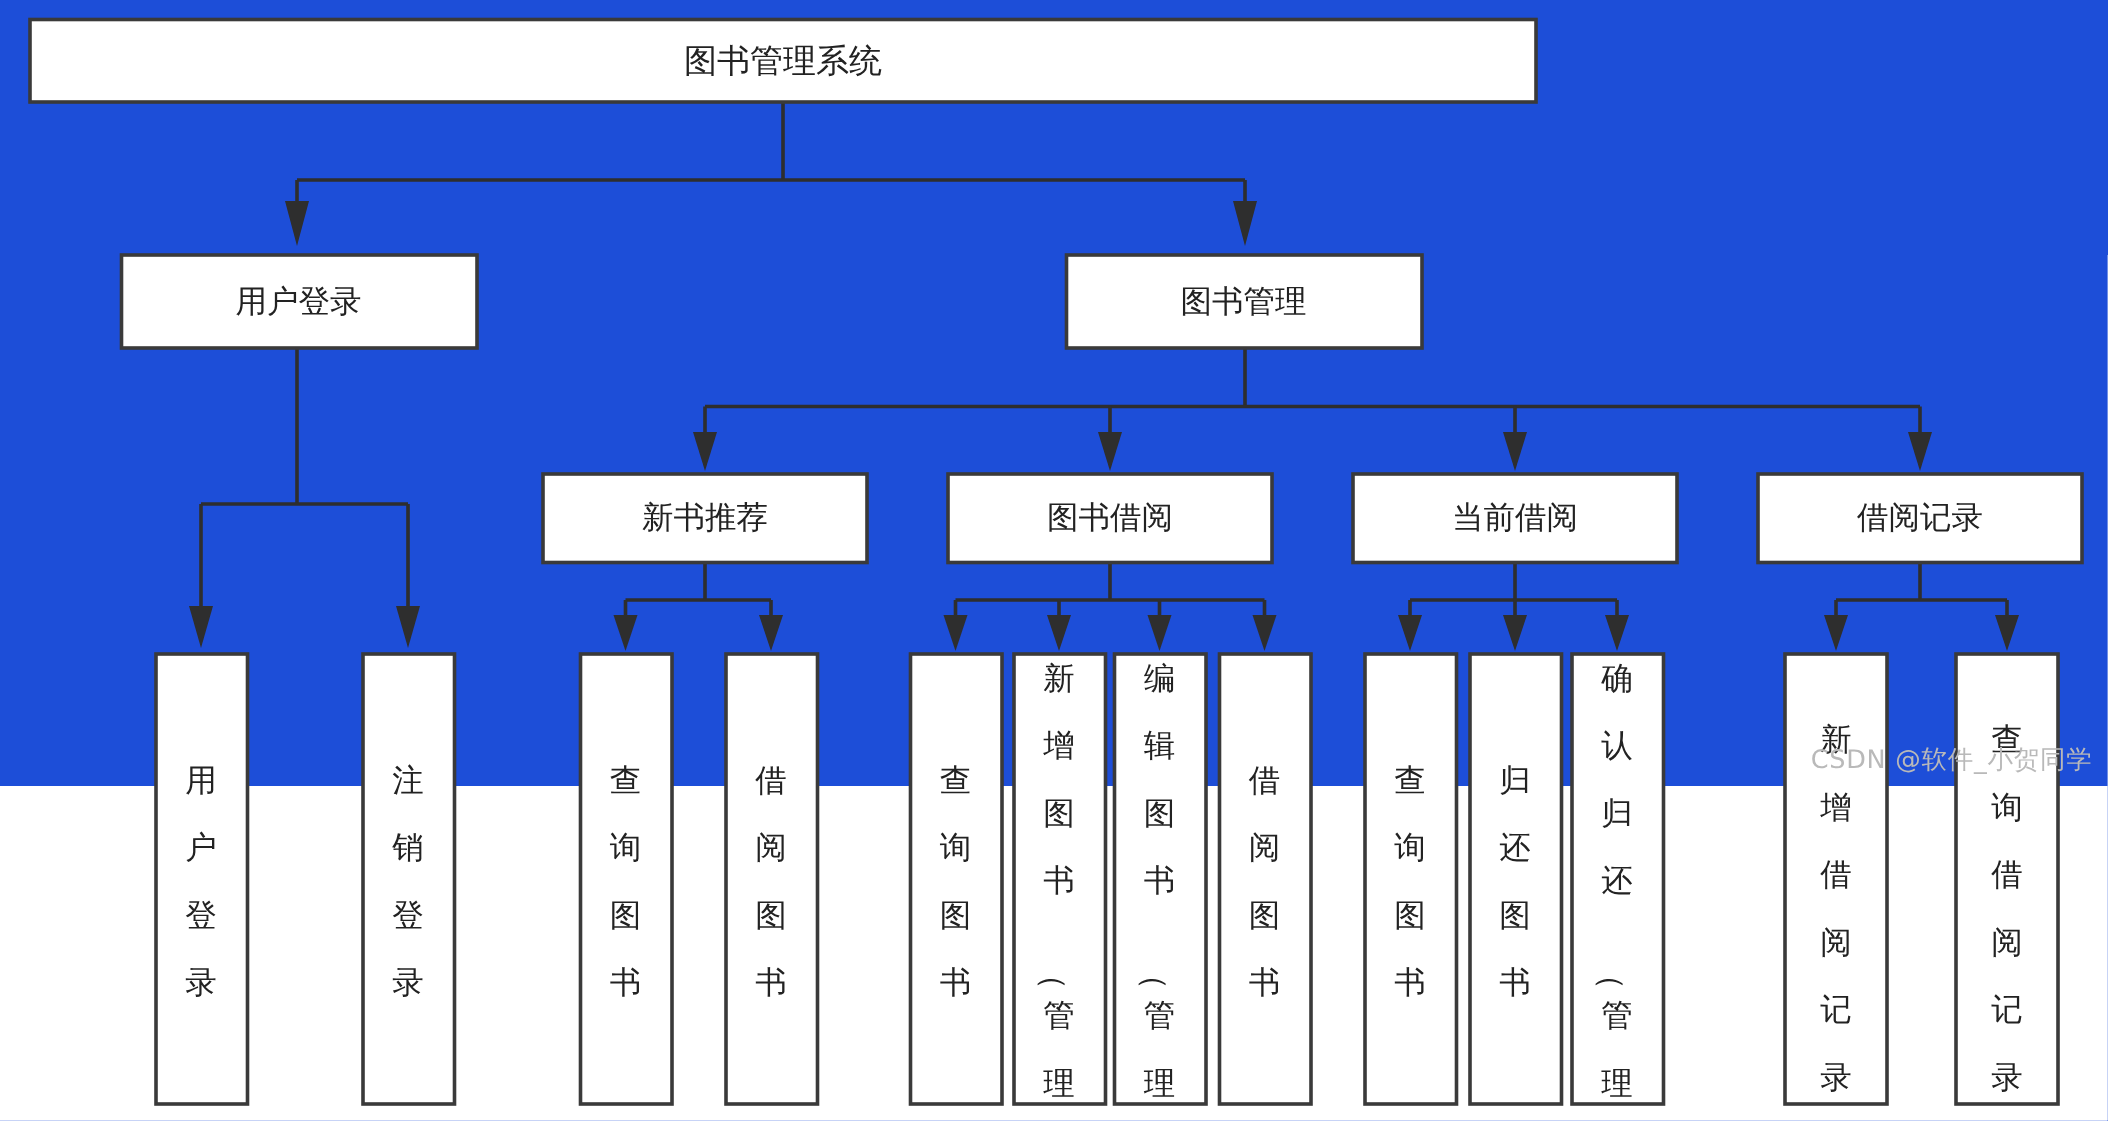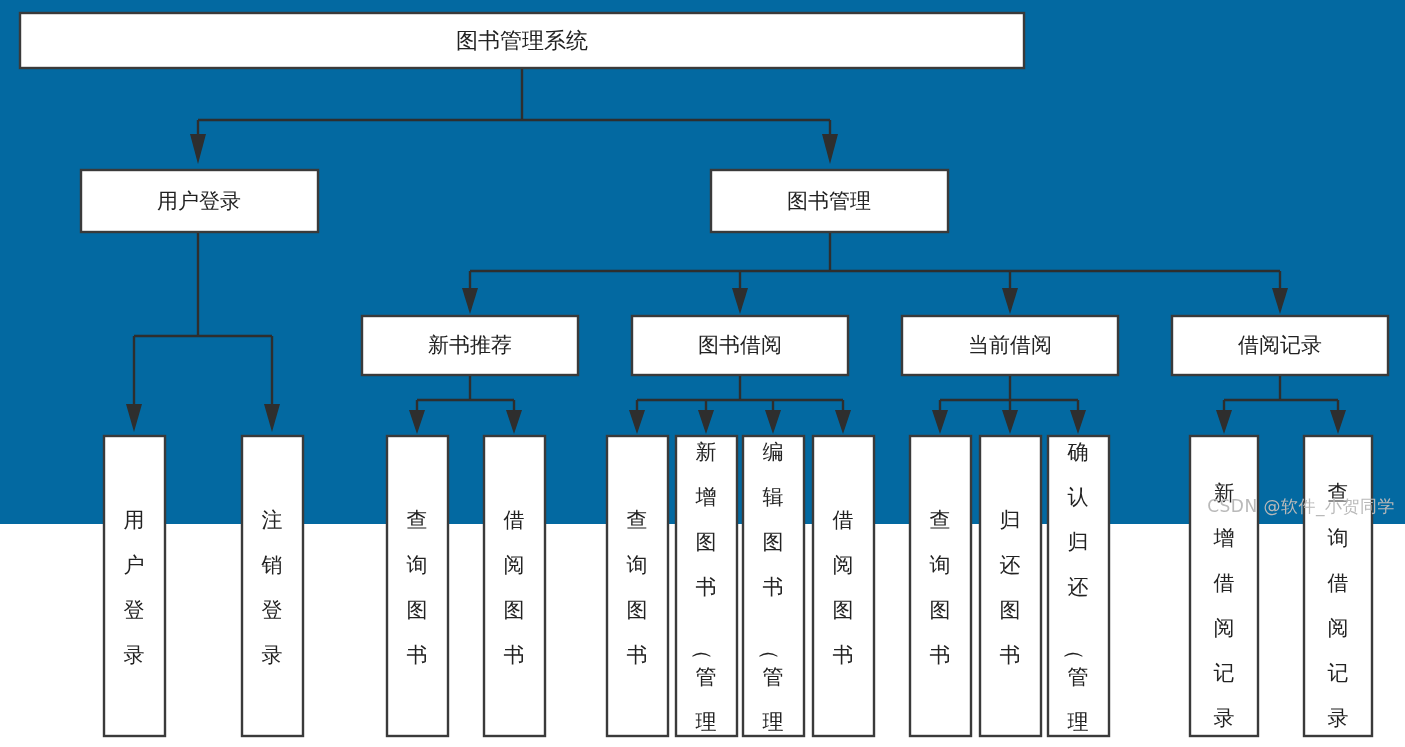--- a/index.html
+++ b/index.html
@@ -12,21 +12,21 @@
     width: 1405px;
     height: 747px;
     font-family: "DejaVu Sans", "Liberation Sans", sans-serif;
     overflow: hidden;
     position: relative;
   }
   #diagram-root {
     position: relative;
     width: 1405px;
     height: 524px;
-    background: #0369a1;
+    background: #1d4ed8;
   }
   svg#flowchart {
     position: absolute;
     top: 0;
     left: 0;
     width: 1405px;
     height: 747px;
     display: block;
   }
   .node-box {

